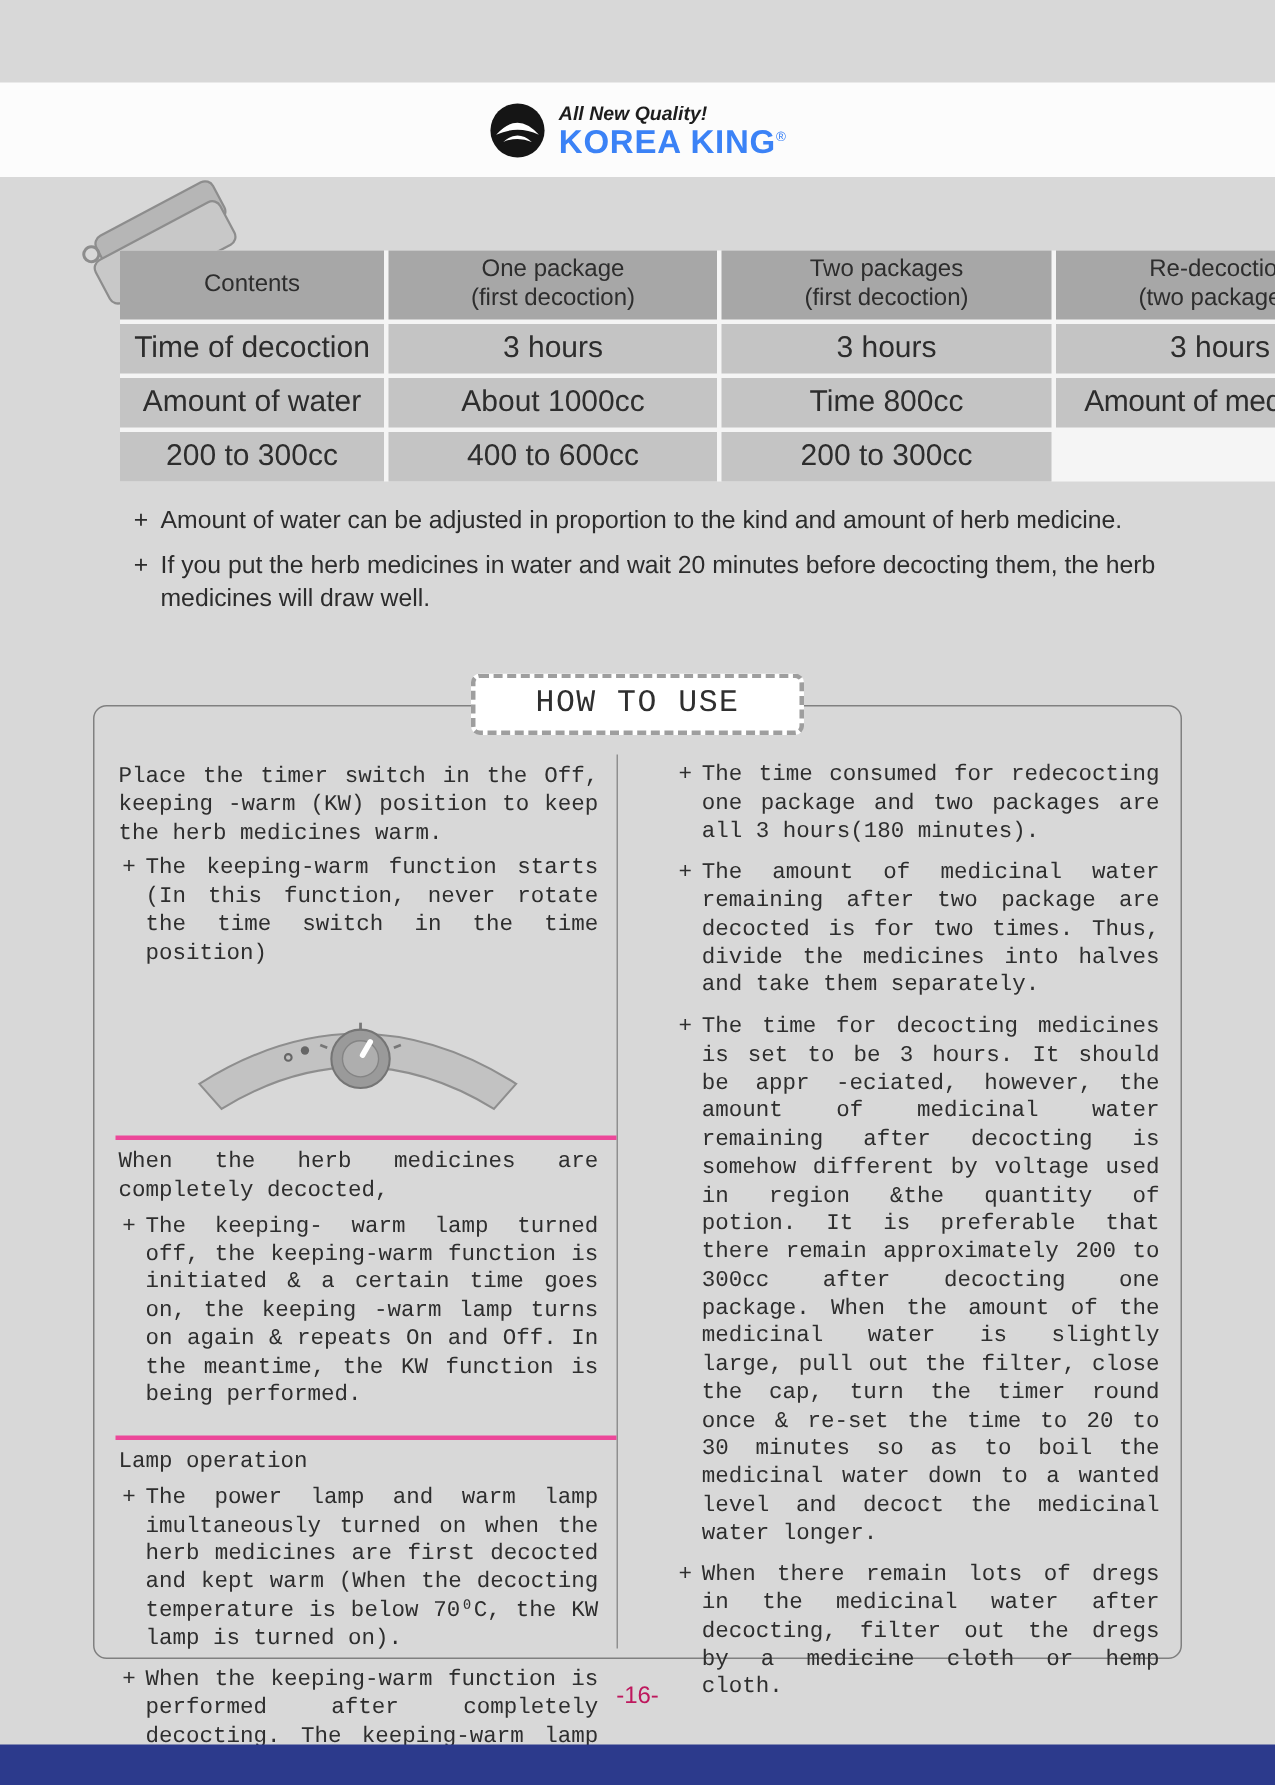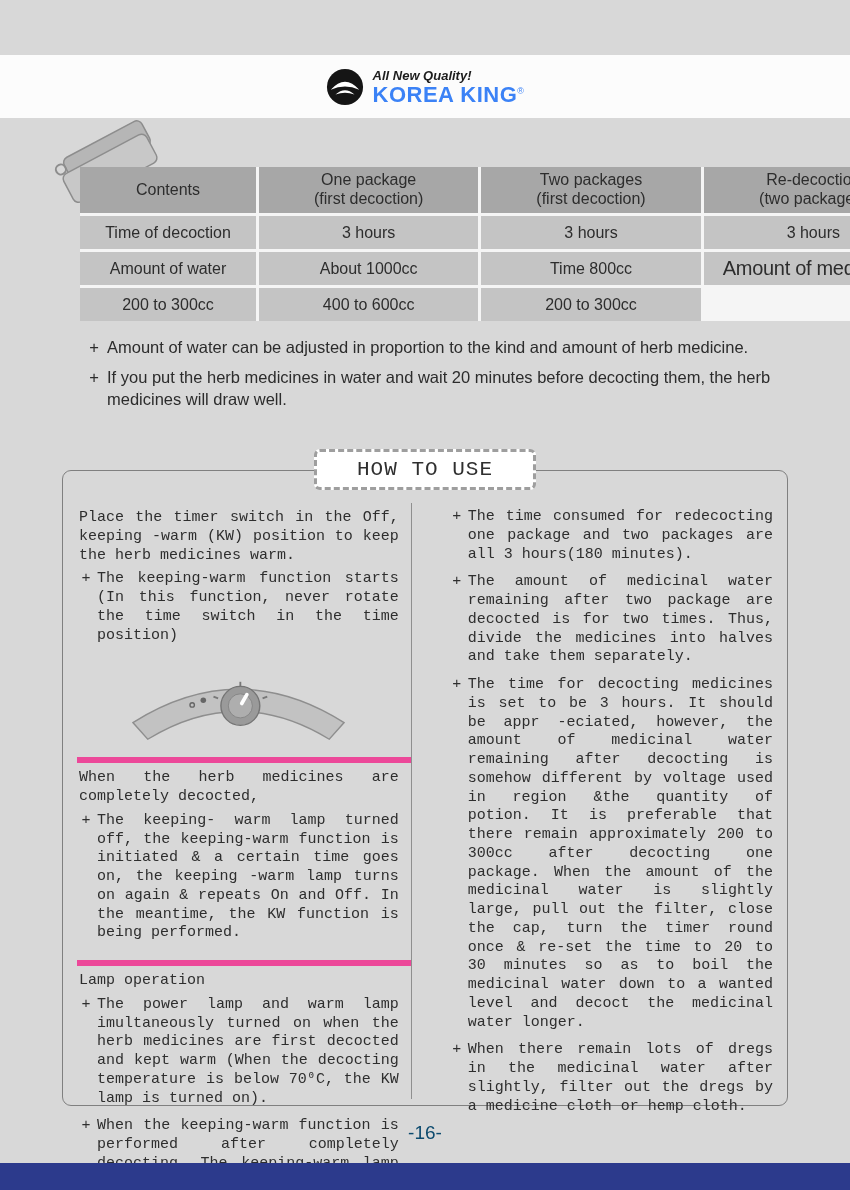--- a/index.html
+++ b/index.html
@@ -13,47 +13,47 @@
   .logo-text .tagline { font-style:italic; font-weight:bold; font-size:13px; color:#1d1d1d; margin-bottom:1px; }
   .logo-text .brand { font-weight:bold; font-size:22px; letter-spacing:0.5px; color:#3b82f6; line-height:1; }
   .logo-text .brand sup { font-size:9px; font-weight:normal; }
 
   
   .pouch { position:absolute; top:112px; left:46px; }
 
   
   .dtable { position:absolute; top:167px; left:80px; width:843px; display:grid; grid-template-columns:176px 1fr 1fr 1fr; gap:3px; background:#f5f5f5; }
   .th { background:#a7a7a7; color:#2d2d2d; height:46px; display:flex; flex-direction:column; align-items:center; justify-content:center; font-size:16px; line-height:1.18; }
-  .td { background:#c4c4c4; color:#2d2d2d; height:33px; display:flex; align-items:center; justify-content:center; font-size:16px; }
+  .td { background:#c4c4c4; color:#2d2d2d; height:33px; display:flex; align-items:center; justify-content:center; font-size:20px; }
   .td.condensed { font-size:20px; letter-spacing:-0.3px; }
 
   
   .notes { position:absolute; top:337px; left:86px; width:704px; font-size:16.5px; color:#2c2c2c; }
   .note { display:flex; margin-bottom:9px; line-height:1.3; }
   .note .plus { flex:none; width:16px; margin-right:5px; text-align:center; }
 
   
   .htu-box { position:absolute; top:470px; left:62px; width:726px; height:636px; border:1.5px solid #808080; border-radius:9px;font-family:Liberation Mono, monospace; }
   .htu-title { position:absolute; top:-22px; left:50%; transform:translateX(-50%); background:#ffffff; border:3px dashed #9e9e9e; border-radius:6px; padding:6px 40px; font-size:21px; color:#2f2f2f; white-space:nowrap; letter-spacing:1px; }
   .htu-cols { display:flex; height:100%; padding:32px 12px 6px 10px;gap:24px; }
   .col-left { width:50%; border-right:1px solid #8f8f8f; padding-left:4px; }
   .col-right { width:50%; padding-left:14px; padding-right:2px; }
 
   .sec { padding:6px 12px 8px 2px; }
-  .sec + .sec { border-top:6px solid #ec4899; }
+  .sec + .sec { border-top:3px solid #ec4899; }
 
   .para { font-size:15px; line-height:1.25; text-align:justify; color:#2e2e2e; margin-bottom:4px; }
   .bullet { display:flex; font-size:15px; line-height:1.25; color:#2e2e2e; margin:5px 0 9px 0; }
   .bullet .plus { flex:none; width:14px; margin-right:4px; text-align:center; }
   .bullet .btext { flex:1; text-align:justify; }
 
   .figure { text-align:center; margin:6px 0 2px 0; }
 
   
-  .page-number { position:absolute; top:1122px; left:0; width:850px; text-align:center; font-size:19px; color:#0c4a6e; }
+  .page-number { position:absolute; top:1122px; left:0; width:850px; text-align:center; font-size:16px; color:#be185d; }
   .bottom-bar { position:absolute; bottom:0; left:0; width:850px; height:27px; background:#2c3a8c; }
 </style>
 </head>
 <body>
 
 <div class="page">
 
   <div class="header-band">
     <div class="logo">
       <svg viewBox="0 0 40 40" width="38" height="38">
@@ -174,21 +174,21 @@
         <div class="bullet">
           <span class="plus">+</span>
           <span class="btext">The amount of medicinal water remaining after two package are decocted is for two times. Thus, divide the medicines into halves and take them separately.</span>
         </div>
         <div class="bullet">
           <span class="plus">+</span>
           <span class="btext">The time for decocting medicines is set to be 3 hours. It should be appr -eciated, however, the amount of medicinal water remaining after decocting is somehow different by voltage used in region &amp;the quantity of potion. It is preferable that there remain approximately 200 to 300cc after decocting one package. When the amount of the medicinal water is slightly large, pull out the filter, close the cap, turn the timer round once &amp; re-set the time to 20 to 30 minutes so as to boil the medicinal water down to a wanted level and decoct the medicinal water longer.</span>
         </div>
         <div class="bullet">
           <span class="plus">+</span>
-          <span class="btext">When there remain lots of dregs in the medicinal water after slightly, filter out the dregs by a medicine cloth or hemp cloth.</span>
+          <span class="btext">When there remain lots of dregs in the medicinal water after decocting, filter out the dregs by a medicine cloth or hemp cloth.</span>
         </div>
       </div>
 
     </div>
   </div>
 
   <div class="page-number">-16-</div>
   <div class="bottom-bar"></div>
 
 </div>

